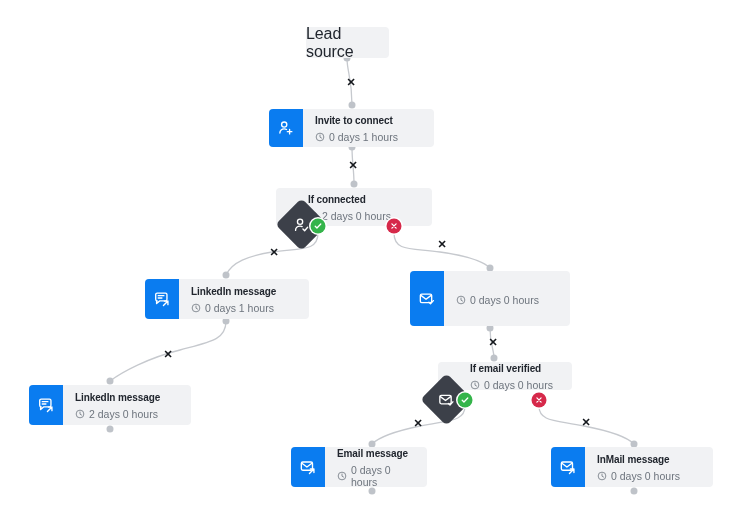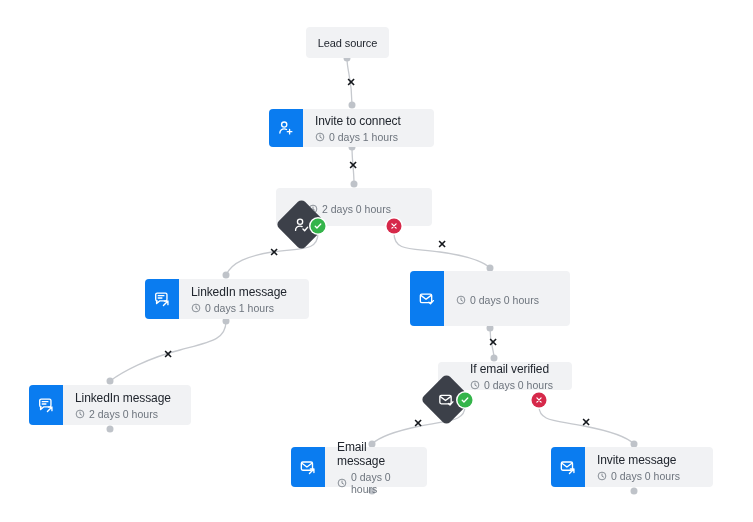--- a/index.html
+++ b/index.html
@@ -72,37 +72,37 @@
     align-self: stretch;
   }
   .node-body {
     flex: 1;
     display: flex;
     flex-direction: column;
     justify-content: center;
     padding: 6px 10px 6px 12px;
   }
   .node-title {
-    font-size: 12px;
-    font-weight: normal;
+    font-size: 10px;
+    font-weight: bold;
     color: #21262e;
     line-height: 14px;
     letter-spacing: -0.1px;
   }
   .node-meta {
     display: flex;
     align-items: center;
     gap: 4px;
     margin-top: 3px;
     font-size: 10.5px;
     color: #6d747d;
     line-height: 12px;
   }
   .plain-title {
-    font-size: 11px;
+    font-size: 16px;
     color: #21262e;
     letter-spacing: -0.1px;
   }
   .diamond {
     position: absolute;
     width: 37px;
     height: 37px;
     background: #3c4049;
     border-radius: 5px;
     transform: rotate(45deg);
@@ -190,20 +190,21 @@
                 <circle cx="7" cy="7" r="5.4" fill="none" stroke="#6d747d" stroke-width="1.1"></circle>
                 <path d="M7 4.2V7.2l2.2 1.3" fill="none" stroke="#6d747d" stroke-width="1.1" stroke-linecap="round"></path>
               </svg>
             </span>
             <span>0 days 1 hours</span>
           </div>
         </div>
       </div>
       <div class="node" style="left: 276px; top: 188px; width: 156px; height: 38px;">
         <div class="node-body" style="padding-left: 32px;">
+          <div class="node-title">If connected</div>
           <div class="node-meta">
             <span style="display: inline-flex;">
               <svg width="10" height="10" viewBox="0 0 14 14">
                 <circle cx="7" cy="7" r="5.4" fill="none" stroke="#6d747d" stroke-width="1.1"></circle>
                 <path d="M7 4.2V7.2l2.2 1.3" fill="none" stroke="#6d747d" stroke-width="1.1" stroke-linecap="round"></path>
               </svg>
             </span>
             <span>2 days 0 hours</span>
           </div>
         </div>
@@ -321,21 +322,21 @@
       </div>
       <div class="node" style="left: 551px; top: 447px; width: 162px; height: 40px;">
         <div class="node-icon">
           <svg width="18" height="18" viewBox="0 0 20 20">
             <rect x="2.6" y="4.4" width="12.4" height="9.2" rx="1.6" stroke="#ffffff" stroke-width="1.5" fill="none" stroke-linecap="round" stroke-linejoin="round"></rect>
             <path d="M3.2 5.8l5.6 4.2L14.4 5.8" stroke="#ffffff" stroke-width="1.5" fill="none" stroke-linecap="round" stroke-linejoin="round"></path>
             <path d="M11.6 17.2l5-5M12.6 12.2h4v4" stroke="#ffffff" stroke-width="1.5" fill="none" stroke-linecap="round" stroke-linejoin="round"></path>
           </svg>
         </div>
         <div class="node-body">
-          <div class="node-title">Invite message</div>
+          <div class="node-title">InMail message</div>
           <div class="node-meta">
             <span style="display: inline-flex;">
               <svg width="10" height="10" viewBox="0 0 14 14">
                 <circle cx="7" cy="7" r="5.4" fill="none" stroke="#6d747d" stroke-width="1.1"></circle>
                 <path d="M7 4.2V7.2l2.2 1.3" fill="none" stroke="#6d747d" stroke-width="1.1" stroke-linecap="round"></path>
               </svg>
             </span>
             <span>0 days 0 hours</span>
           </div>
         </div>

